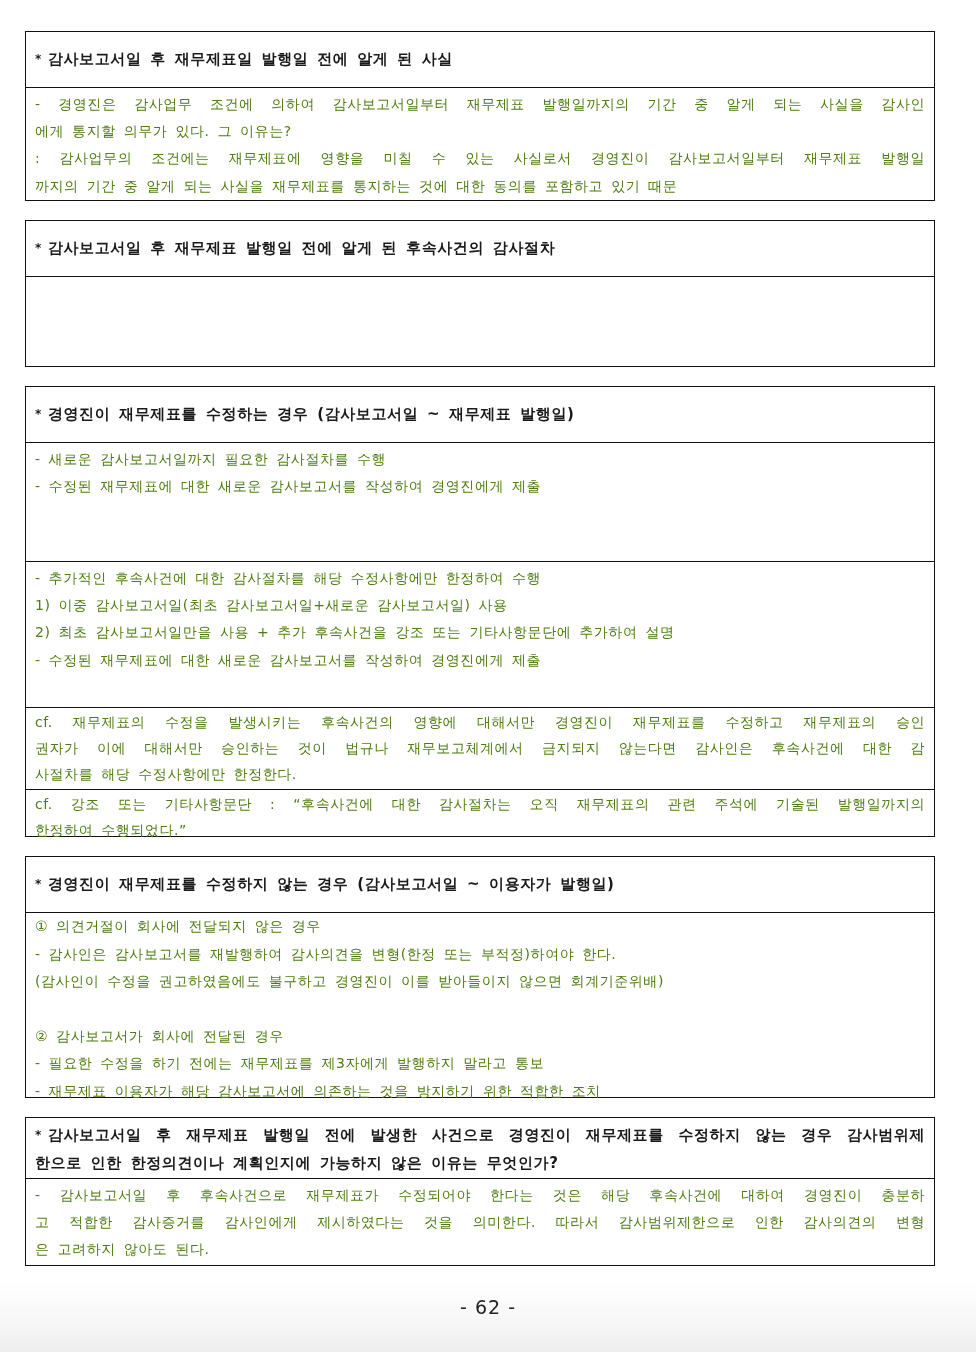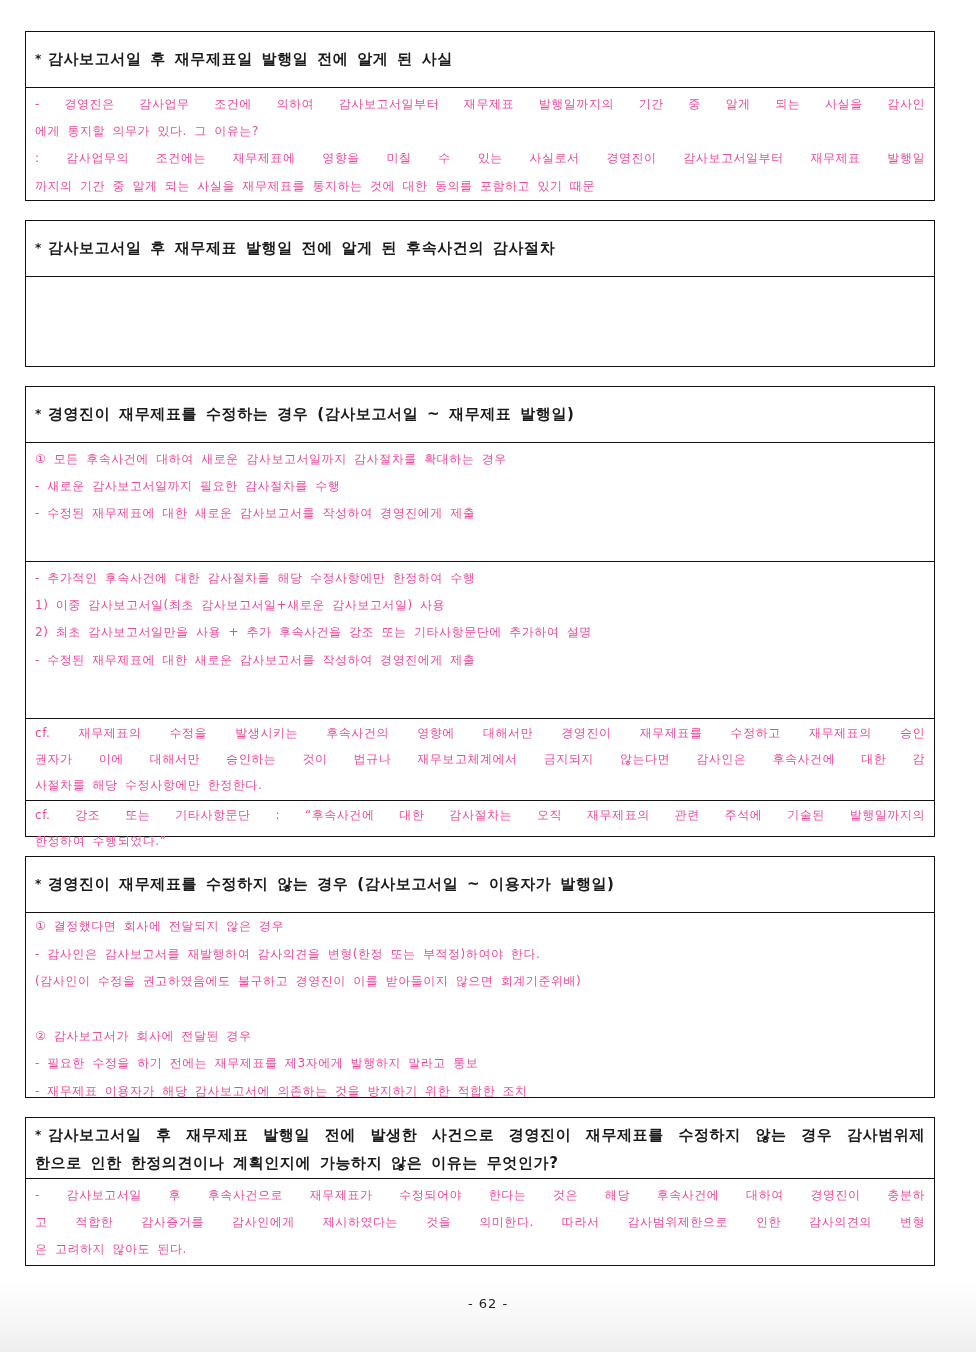--- a/index.html
+++ b/index.html
@@ -44,25 +44,25 @@
     .box .head.wrap {
       padding: 4px 9px 5px 9px;
       line-height: 27px;
       display: block;
       text-align: justify;
       text-align-last: left;
     }
     .box .sect {
       padding: 3px 9px 3px 9px;
       box-sizing: border-box;
-      font-size: 12px;
+      font-size: 14px;
       line-height: 27.2px;
       letter-spacing: 0.55px;
       word-spacing: 3px;
-      color: #ec4899;
+      color: #4d7c0f;
     }
     .box .sect.divider {
       border-top: 1.5px solid #111;
     }
     .box .sect.tight {
       line-height: 26px;
       padding-top: 1px;
       padding-bottom: 1px;
     }
     .line {
@@ -80,21 +80,21 @@
       margin-right: 6px;
       position: relative;
       top: -1px;
     }
     .page-number {
       position: absolute;
       left: 0;
       width: 976px;
       top: 1296px;
       text-align: center;
-      font-size: 13px;
+      font-size: 19px;
       letter-spacing: 1px;
       color: #222;
     }
   </style>
 </head>
 <body>
 
 <div class="page">
 
   <div class="box" style="height:170px;">
@@ -116,48 +116,47 @@
       <span>감사보고서일 후 재무제표 발행일 전에 알게 된 후속사건의 감사절차</span>
     </div>
   </div>
 
   <div class="box" style="height:451px;">
     <div class="head tall">
       <span class="star">*</span>
       <span>경영진이 재무제표를 수정하는 경우 (감사보고서일 ~ 재무제표 발행일)</span>
     </div>
     <div class="sect" style="height:118px;">
-      <span class="line">① 모든 후속사건에 대하여 새로운 감사보고서일까지 감사절차를 확대하는 경우</span>
       <span class="line">- 새로운 감사보고서일까지 필요한 감사절차를 수행</span>
       <span class="line">- 수정된 재무제표에 대한 새로운 감사보고서를 작성하여 경영진에게 제출</span>
     </div>
     <div class="sect divider" style="height:146px;">
       <span class="line">- 추가적인 후속사건에 대한 감사절차를 해당 수정사항에만 한정하여 수행</span>
       <span class="line">1) 이중 감사보고서일(최초 감사보고서일+새로운 감사보고서일) 사용</span>
       <span class="line">2) 최초 감사보고서일만을 사용 + 추가 후속사건을 강조 또는 기타사항문단에 추가하여 설명</span>
       <span class="line">- 수정된 재무제표에 대한 새로운 감사보고서를 작성하여 경영진에게 제출</span>
     </div>
-    <div class="sect divider tight" style="height:82px;margin-top:11px;">
+    <div class="sect divider tight" style="height:82px;">
       <span class="line just">cf. 재무제표의 수정을 발생시키는 후속사건의 영향에 대해서만 경영진이 재무제표를 수정하고 재무제표의 승인</span>
       <span class="line just">권자가 이에 대해서만 승인하는 것이 법규나 재무보고체계에서 금지되지 않는다면 감사인은 후속사건에 대한 감</span>
       <span class="line">사절차를 해당 수정사항에만 한정한다.</span>
     </div>
     <div class="sect divider tight" style="height:48px;">
       <span class="line just">cf. 강조 또는 기타사항문단 : “후속사건에 대한 감사절차는 오직 재무제표의 관련 주석에 기술된 발행일까지의</span>
       <span class="line">한정하여 수행되었다.”</span>
     </div>
   </div>
 
   <div class="box" style="height:242px;">
     <div class="head tall">
       <span class="star">*</span>
       <span>경영진이 재무제표를 수정하지 않는 경우 (감사보고서일 ~ 이용자가 발행일)</span>
     </div>
     <div class="sect" style="padding-top:0; line-height:27.5px;">
-      <span class="line">① 결정했다면 회사에 전달되지 않은 경우</span>
+      <span class="line">① 의견거절이 회사에 전달되지 않은 경우</span>
       <span class="line">- 감사인은 감사보고서를 재발행하여 감사의견을 변형(한정 또는 부적정)하여야 한다.</span>
       <span class="line">(감사인이 수정을 권고하였음에도 불구하고 경영진이 이를 받아들이지 않으면 회계기준위배)</span>
       <span class="line blank"></span>
       <span class="line">② 감사보고서가 회사에 전달된 경우</span>
       <span class="line">- 필요한 수정을 하기 전에는 재무제표를 제3자에게 발행하지 말라고 통보</span>
       <span class="line">- 재무제표 이용자가 해당 감사보고서에 의존하는 것을 방지하기 위한 적합한 조치</span>
     </div>
   </div>
 
   <div class="box" style="height:149px;">

